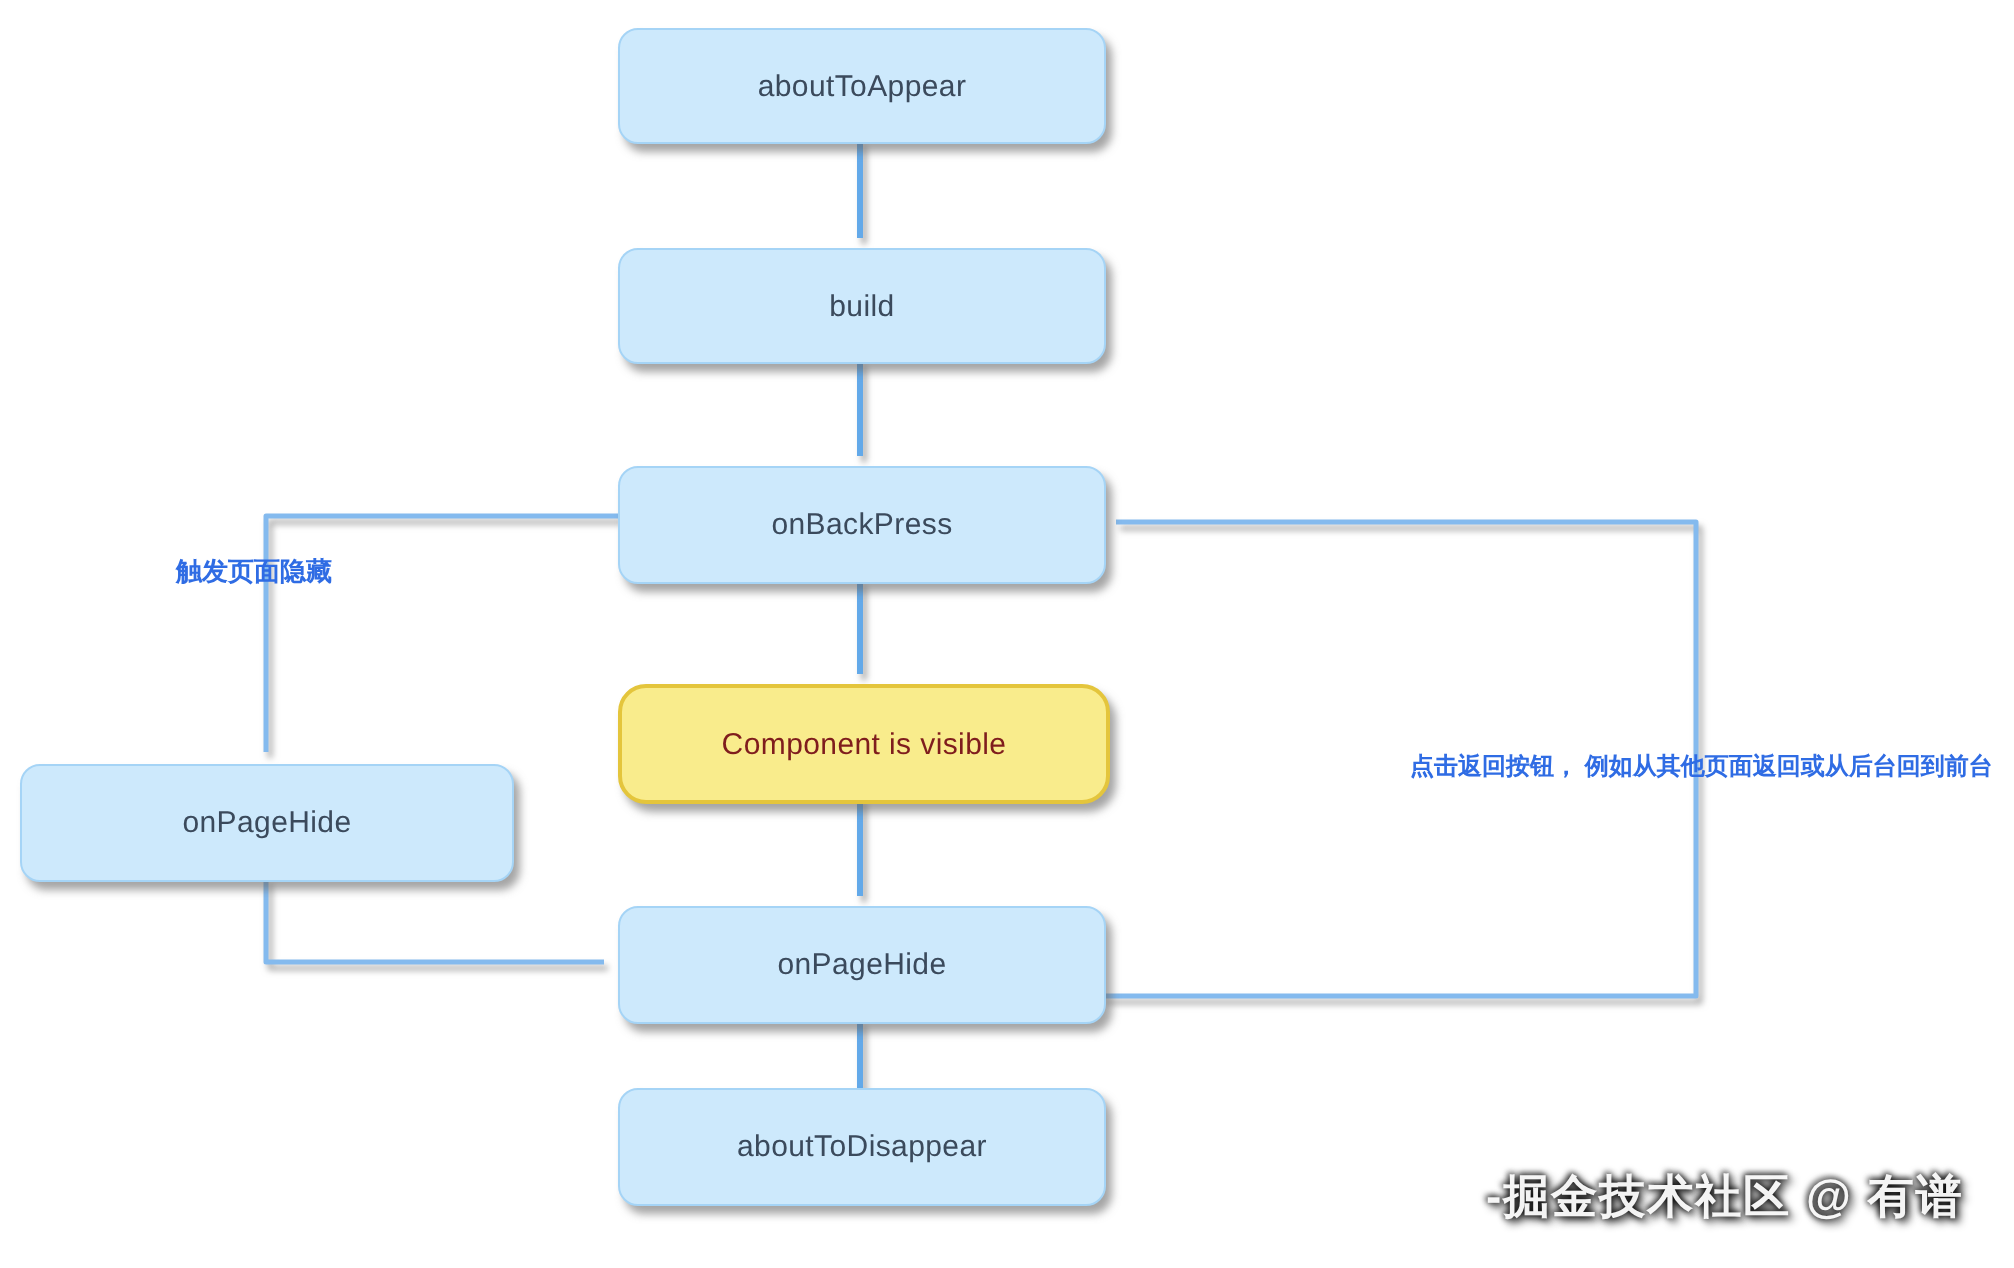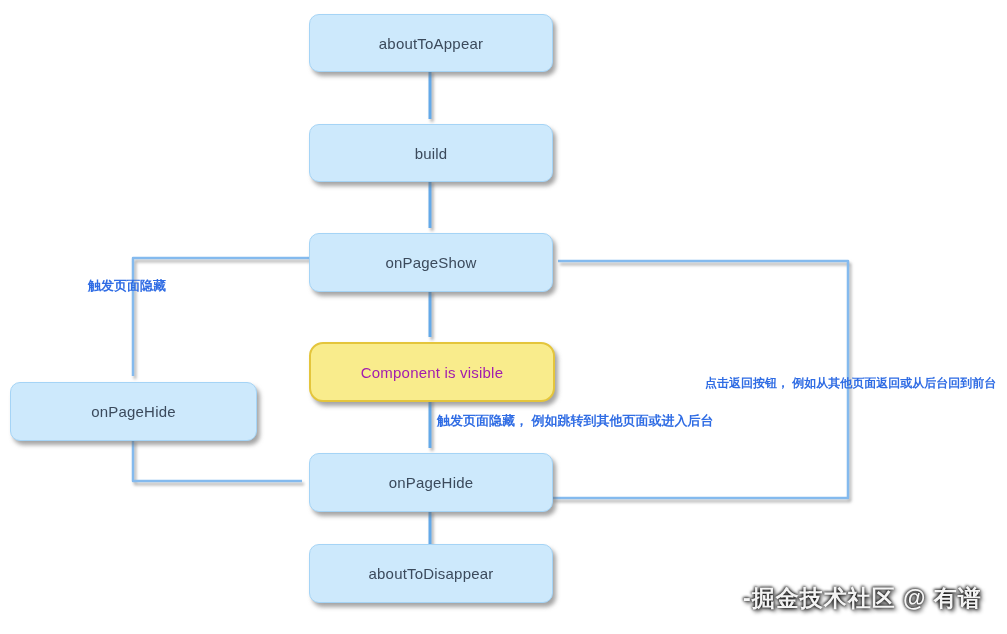--- a/index.html
+++ b/index.html
@@ -13,21 +13,21 @@
   .edge-main{stroke:#63a9e9;stroke-width:3;}
   .edge-loop{stroke:#84baee;stroke-width:2.5;}
   .node{
     position:absolute;display:flex;align-items:center;justify-content:center;
     background:#cde9fc;border:1.5px solid #a5d4f6;border-radius:10px;
     box-shadow:3px 4px 4px rgba(105,105,105,.6);
     color:#3b4a5c;font-size:15px;letter-spacing:.2px;
   }
   .node.highlight{
     background:#f9ec8c;border:2.5px solid #e4c53c;border-radius:14px;
-    color:#a21caf;
+    color:#7f1d1d;
   }
   .annotation{
     position:absolute;color:#2f6ce4;font-weight:bold;font-size:13px;
     white-space:nowrap;line-height:15px;
   }
   .annotation.small{font-size:12px;}
   .watermark{
     position:absolute;color:rgba(255,255,255,.95);font-size:23px;font-weight:bold;
     white-space:nowrap;letter-spacing:1px;
     text-shadow:0 0 3px rgba(0,0,0,.9),2px 2px 4px rgba(0,0,0,.85),-1px -1px 3px rgba(0,0,0,.6);
@@ -56,40 +56,39 @@
 
   <div class="node" style="left:309px;top:14px;width:242px;height:56px">
     <span>aboutToAppear</span>
   </div>
 
   <div class="node" style="left:309px;top:124px;width:242px;height:56px">
     <span>build</span>
   </div>
 
   <div class="node" style="left:309px;top:233px;width:242px;height:57px">
-    <span>onPageShow</span>
+    <span>onBackPress</span>
   </div>
 
   <div class="node highlight" style="left:309px;top:342px;width:242px;height:56px">
     <span>Component is visible</span>
   </div>
 
   <div class="node" style="left:309px;top:453px;width:242px;height:57px">
     <span>onPageHide</span>
   </div>
 
   <div class="node" style="left:309px;top:544px;width:242px;height:57px">
     <span>aboutToDisappear</span>
   </div>
 
   <div class="node" style="left:10px;top:382px;width:245px;height:57px">
     <span>onPageHide</span>
   </div>
 
   <div class="annotation" style="left:88px;top:278px">触发页面隐藏</div>
 
-  <div class="annotation" style="left:437px;top:413px">触发页面隐藏， 例如跳转到其他页面或进入后台</div>
 
   <div class="annotation small" style="left:705px;top:376px">点击返回按钮， 例如从其他页面返回或从后台回到前台</div>
 
   <div class="watermark" style="left:743px;top:583px">-掘金技术社区 @ 有谱</div>
 
 </div>
 
 </body></html>

